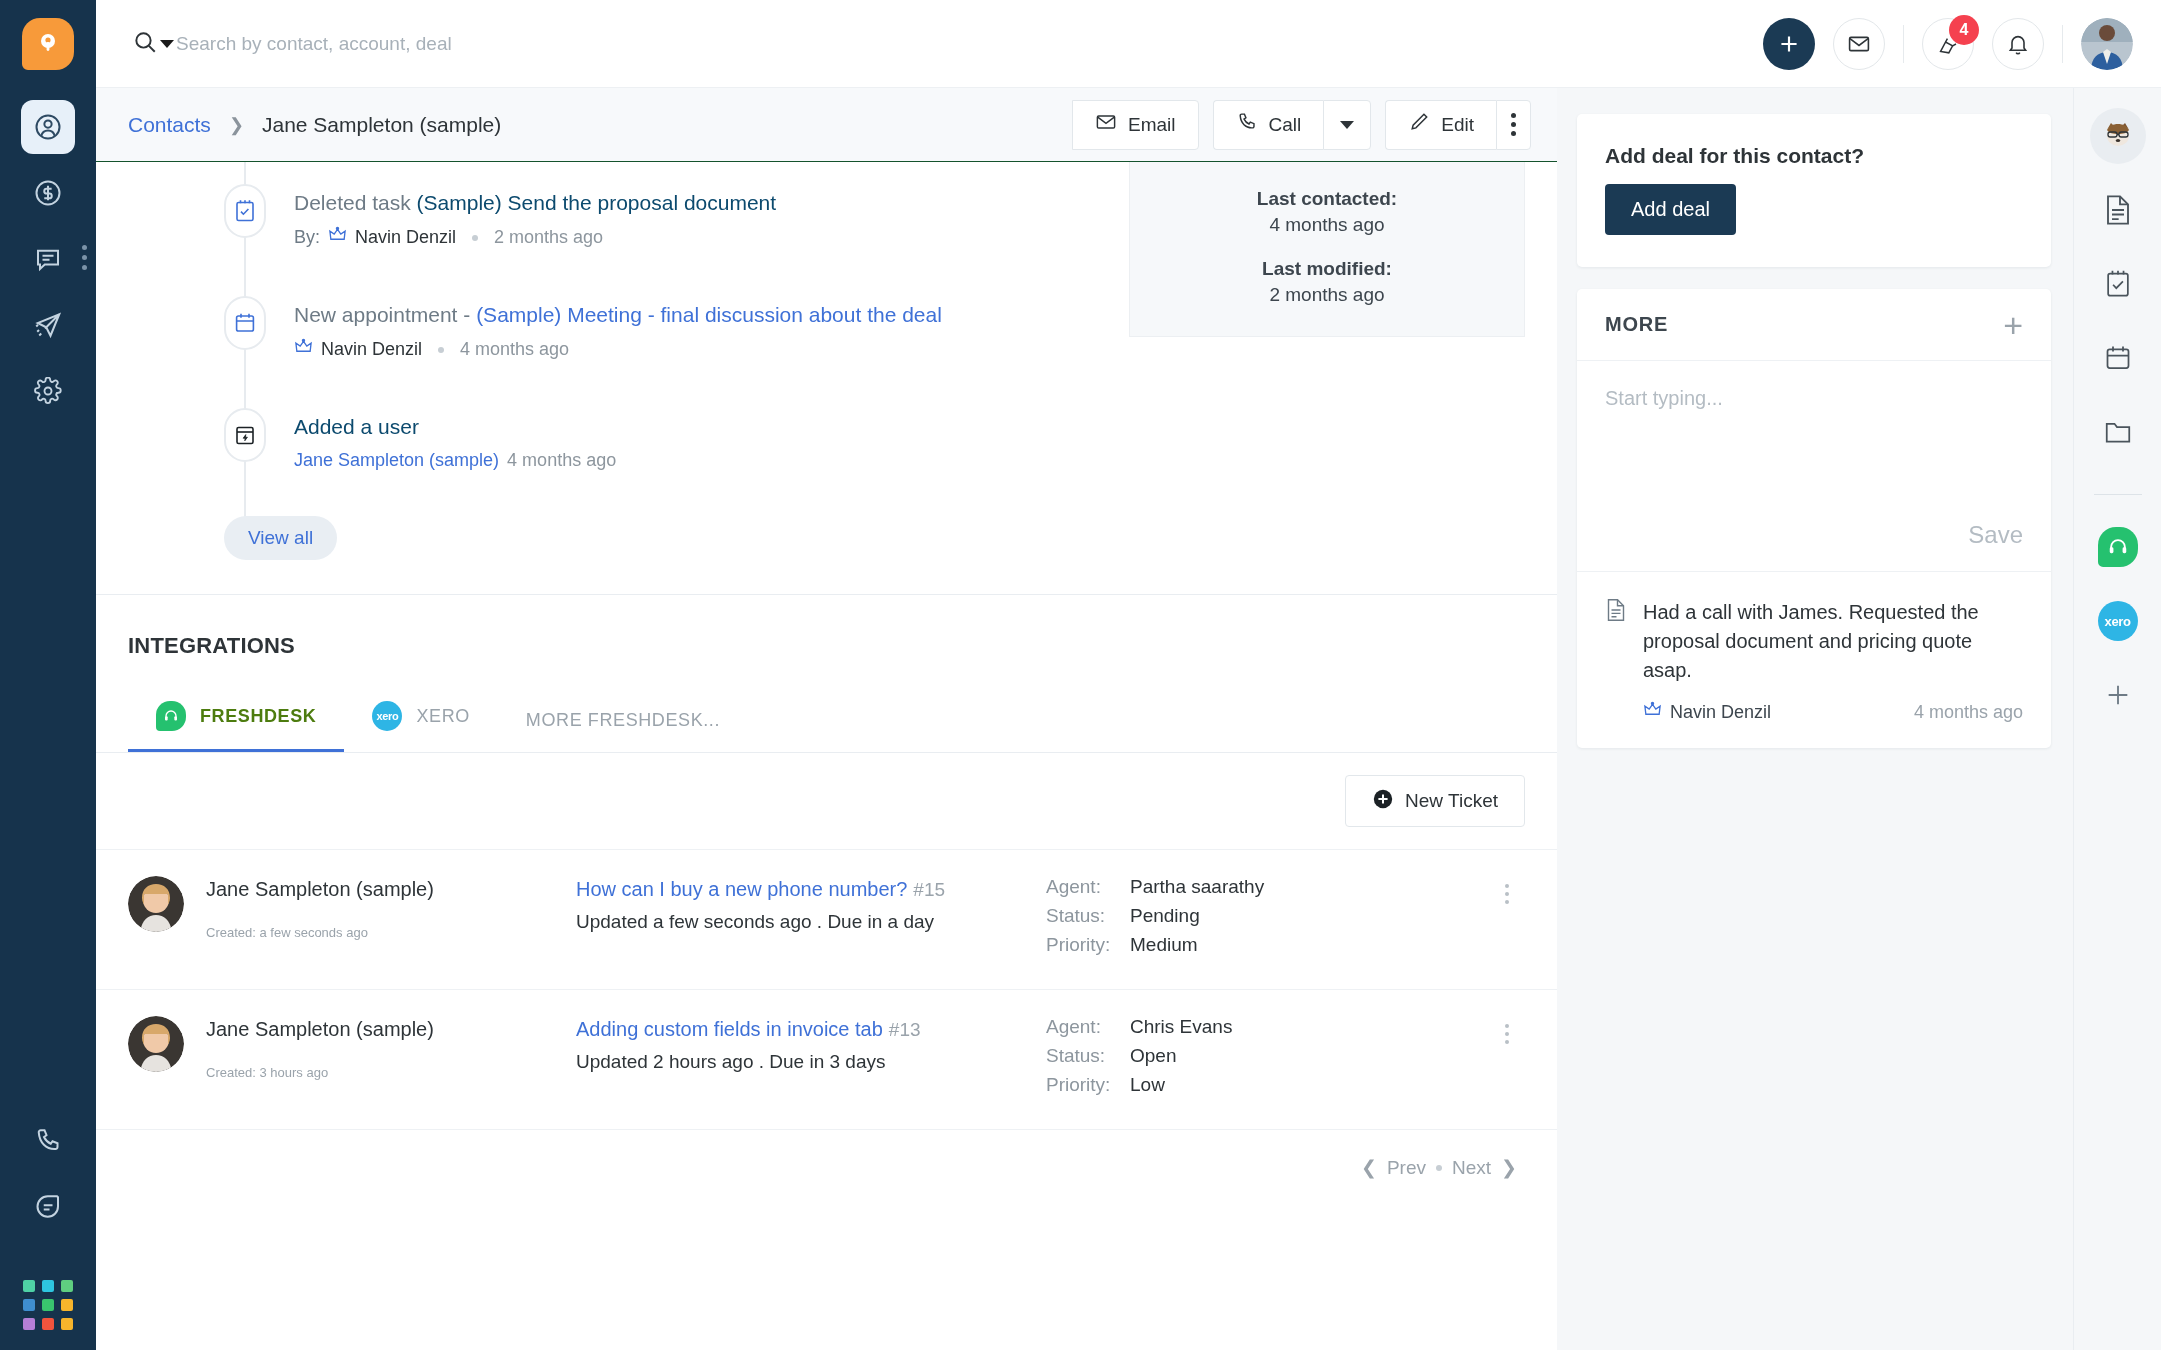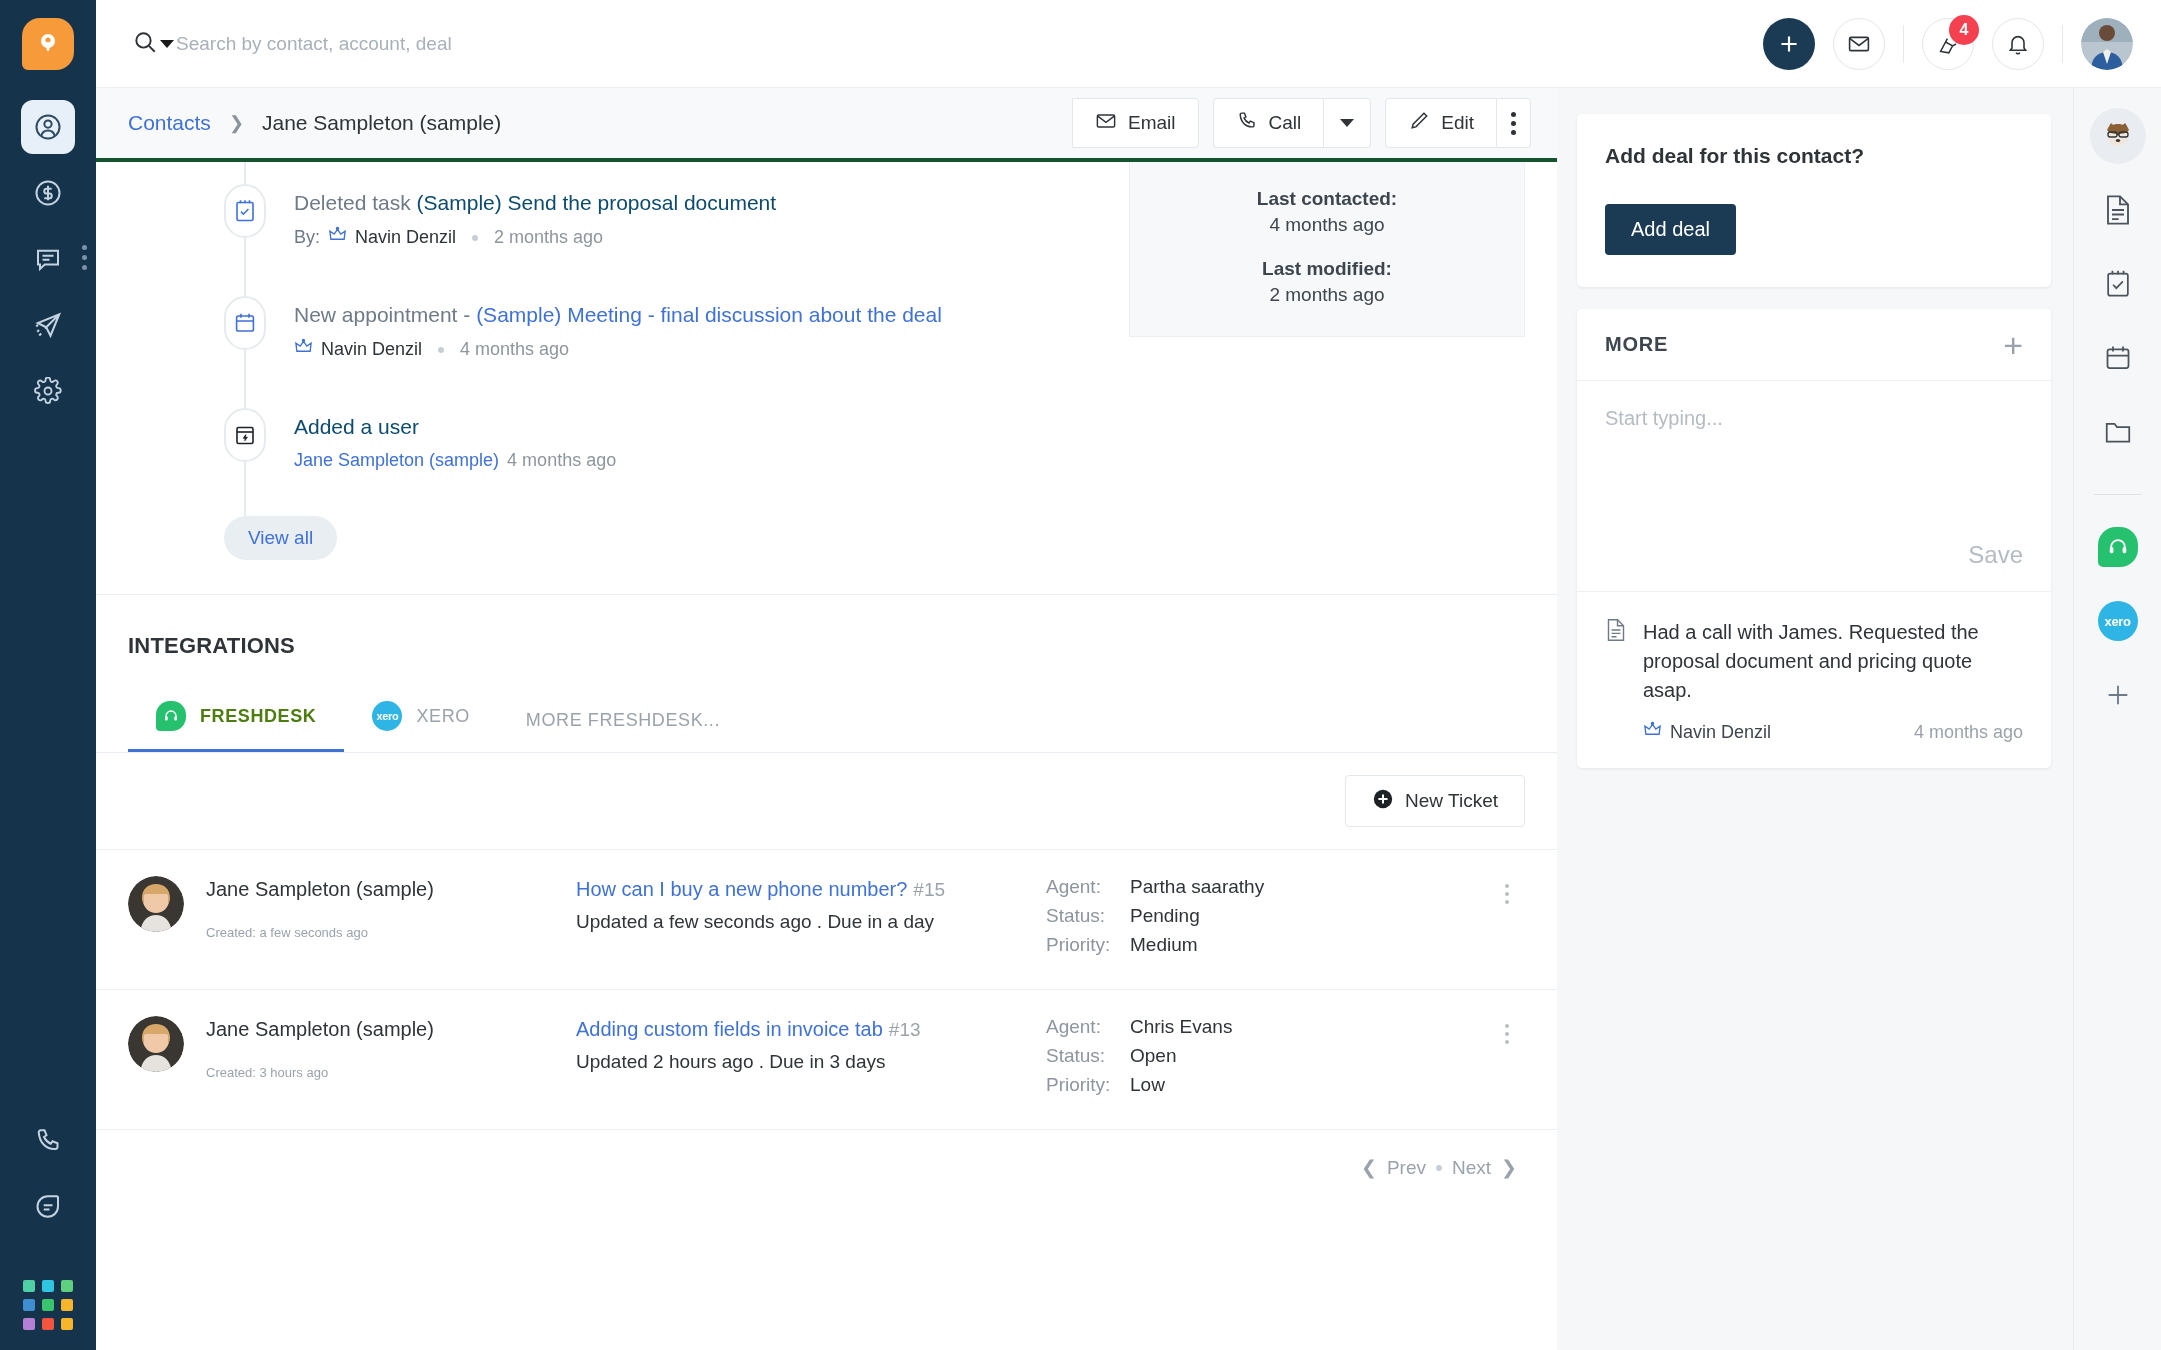--- a/index.html
+++ b/index.html
@@ -69,21 +69,21 @@
     display: flex; align-items: center; justify-content: center; padding: 0 6px;
   }
   .avatar-top { width: 52px; height: 52px; border-radius: 50%; overflow: hidden; }
 
   
   .content { flex: 1; display: flex; min-height: 0; background: #f5f7f9; }
   .center-pane { width: 1461px; min-width: 1461px; background: #fff; display: flex; flex-direction: column; }
 
   
   .crumb-bar {
-    height: 74px; min-height: 74px; background: #f7f9fb; border-bottom: 4px solid #14532d;
+    height: 74px; min-height: 74px; background: #f7f9fb; border-bottom: 1px solid #14532d;
     display: flex; align-items: center; padding: 0 26px 0 32px;
   }
   .crumb-link { color: #3f71d7; font-size: 21px; cursor: pointer; }
   .crumb-sep { margin: 0 18px; color: #8b949c; font-size: 18px; }
   .crumb-current { font-size: 21px; color: #2e3438; }
   .crumb-spacer { flex: 1; }
   .btn-grp { display: flex; align-items: stretch; margin-left: 14px; }
   .btn {
     border: 1px solid #e2e7eb; background: #fff; height: 50px; display: flex; align-items: center;
     justify-content: center; gap: 11px; padding: 0 22px; font-size: 19px; color: #2e3438;
@@ -173,21 +173,21 @@
   .pager { display:flex; justify-content:flex-end; align-items:center; gap: 10px; padding: 26px 40px; border-top: 1px solid #eef1f4; font-size: 19px; color:#9aa3ab; }
   .pager span { cursor: pointer; }
   .pager .dot { width:6px;height:6px;border-radius:50%;background:#c7ced4; display:inline-block; }
 
   
   .rightpane { flex: 1; background: #f5f7f9; padding: 26px 22px 0 20px; min-width: 0; }
   .card { background: #fff; border-radius: 5px; box-shadow: 0 1px 3px rgba(25,45,65,.08); margin-bottom: 22px; }
   .card-pad { padding: 30px 28px 32px; }
   .adddeal-q { font-size: 21px; font-weight: bold; color: #2e3438; }
   .adddeal-btn {
-    margin-top: 36px; background: #1b3a54; color: #fff; border: none; border-radius: 4px;
+    margin-top: 16px; background: #1b3a54; color: #fff; border: none; border-radius: 4px;
     font-size: 20px; padding: 14px 26px; cursor: pointer; font-family: "Liberation Sans", sans-serif;
   }
   .notes-head { display:flex; align-items:center; justify-content: space-between; padding: 24px 28px; border-bottom: 1px solid #eef1f4; }
   .notes-title { font-size: 20px; font-weight: bold; color: #3d464e; letter-spacing: .8px; }
   .plus-ico { font-size: 34px; color: #9aa3ab; line-height: 22px; cursor: pointer; font-weight: 300; }
   .notes-editor { padding: 26px 28px 12px; min-height: 160px; }
   .notes-ph { font-size: 20px; color: #b4bcc3; }
   .notes-save { text-align: right; padding: 0 28px 22px; font-size: 24px; color: #b4bcc3; cursor: pointer; }
   .note-item { border-top: 1px solid #eef1f4; padding: 26px 28px 24px; display: flex; gap: 16px; }
   .note-body { flex: 1; }

